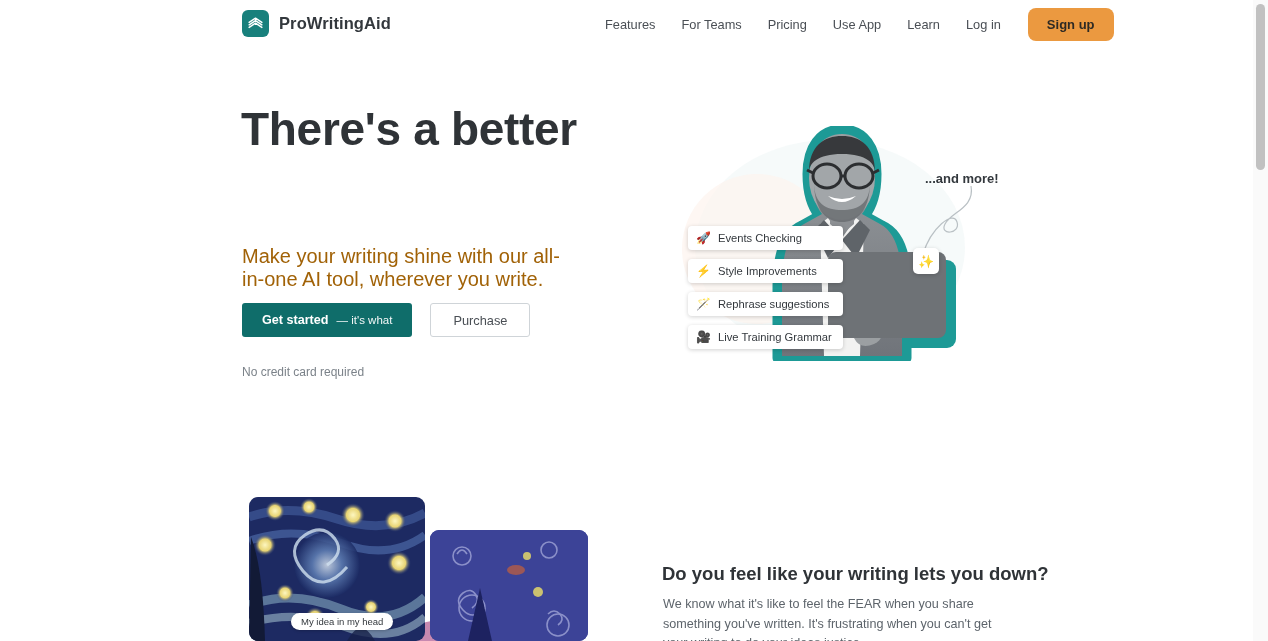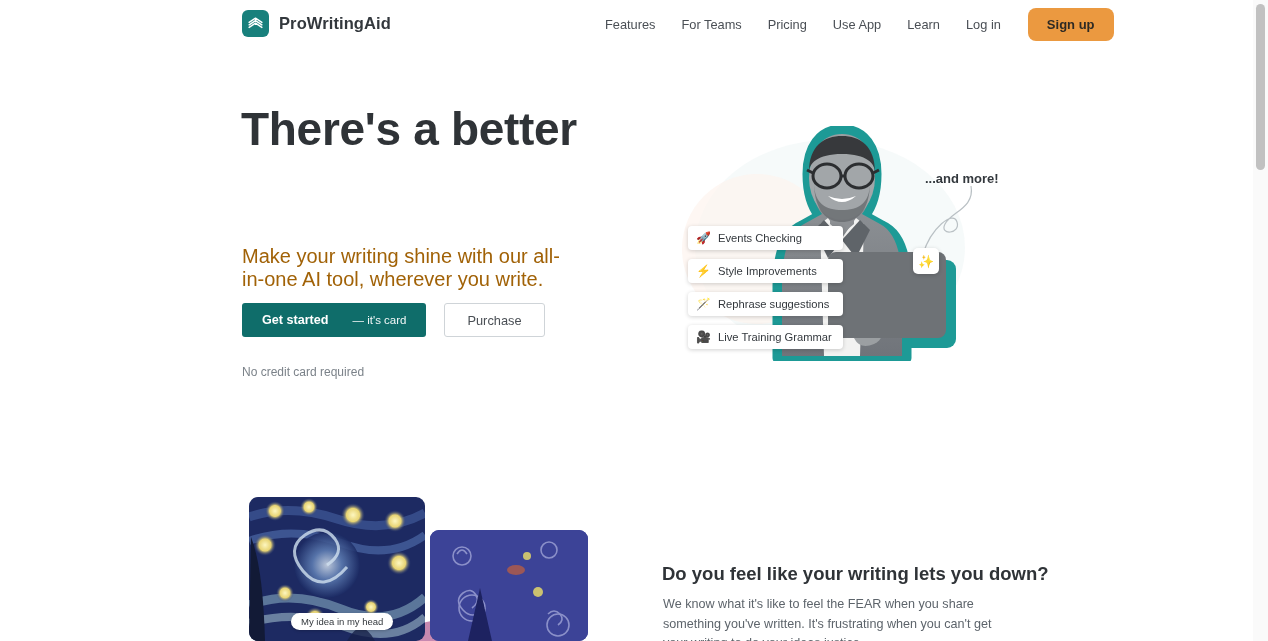--- a/index.html
+++ b/index.html
@@ -44,21 +44,21 @@
     letter-spacing:-0.3px;
   }
   .hero-sub {
     position:absolute; left:242px; top:245px; width:330px;
     font-size:20px; line-height:23px; color:#a16207;
   }
   .cta-row { position:absolute; left:242px; top:303px; display:flex; gap:18px; }
   .btn-primary {
     background:#0f6d6a; color:#fff; border:none; border-radius:3px;
     padding:0 20px; height:34px; font-size:12.6px; font-family:inherit;
-    cursor:pointer; display:flex; align-items:center; gap:24px;
+    cursor:pointer; display:flex; align-items:center; gap:8px;
   }
   .btn-primary .lead { font-weight:bold; }
   .btn-primary .tail { font-weight:normal; font-size:11.5px; opacity:.95; }
   .btn-secondary {
     background:#fff; color:#4a4f55; border:1px solid #cfd4d8; border-radius:3px;
     padding:0 22px; height:34px; font-size:12.8px; font-family:inherit; cursor:pointer;
   }
   .no-card {
     position:absolute; left:242px; top:365px; font-size:12px; color:#7b8289;
   }
@@ -171,21 +171,21 @@
 
   <h1 class="hero-title">
     <span>There's a better</span><br>
   </h1>
 
   <p class="hero-sub">Make your writing shine with our all-in-one AI tool, wherever you write.</p>
 
   <div class="cta-row">
     <button class="btn-primary">
       <span class="lead">Get started</span>
-      <span class="tail">— it's card</span>
+      <span class="tail">— it's what</span>
     </button>
     <button class="btn-secondary">Purchase</button>
   </div>
 
   <div class="no-card">No credit card required</div>
 
   <div class="hero-art">
     <div class="blob"></div>
     <div class="blob2"></div>
 

